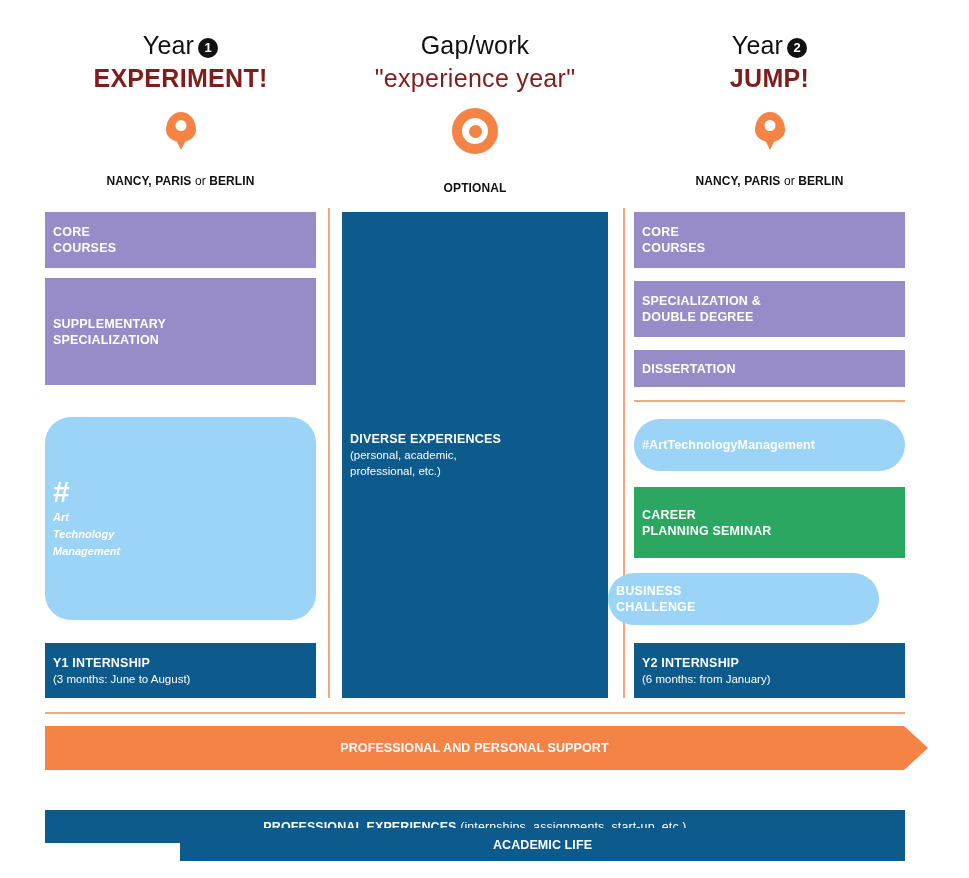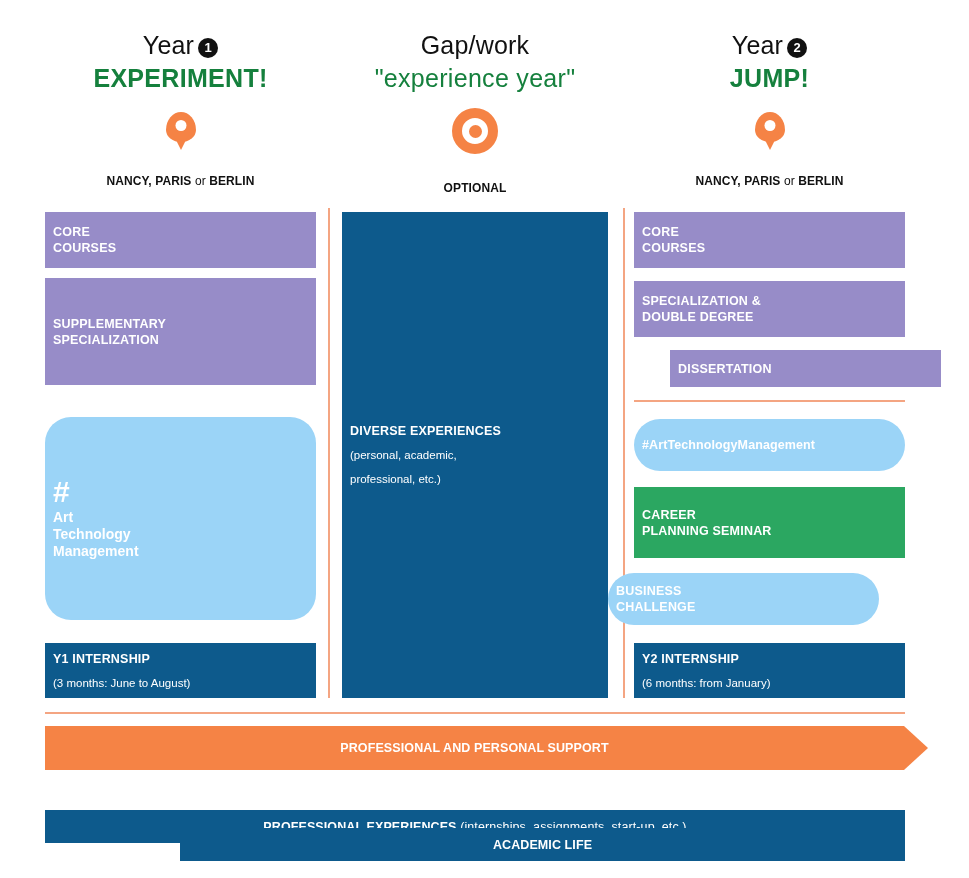--- a/index.html
+++ b/index.html
@@ -18,21 +18,21 @@
   .head-year{
     font-size:25px;font-weight:400;letter-spacing:.2px;color:#111;
     line-height:30px;white-space:nowrap;
   }
   .head-year .num-badge{
     display:inline-block;width:20px;height:20px;border-radius:50%;
     background:#111;color:#fff;font-size:13px;font-weight:700;
     line-height:20px;text-align:center;vertical-align:2px;margin-left:4px;
   }
   .head-title{
-    font-size:25px;font-weight:800;letter-spacing:.3px;color:#15803d;
+    font-size:25px;font-weight:800;letter-spacing:.3px;color:#7f1d1d;
     line-height:32px;margin-top:2px;white-space:nowrap;
   }
   .head-title.light{font-weight:400;}
   .head-sub{
     font-size:12px;font-weight:800;letter-spacing:.1px;color:#111;
     white-space:nowrap;
   }
   .head-sub .lw{font-weight:400;}
 
   
@@ -62,25 +62,25 @@
   .box{
     position:absolute;display:flex;flex-direction:column;
     align-items:flex-start;justify-content:center;text-align:center;
     color:#ffffff;box-sizing:border-box;padding:4px 8px;
   }
   .box .l1{font-size:12.5px;font-weight:800;line-height:16px;letter-spacing:.2px;}
   .box .l2{font-size:12.5px;font-weight:800;line-height:16px;letter-spacing:.2px;}
   .box .sm{font-size:11.5px;font-weight:400;line-height:16px;}
   .purple{background:#978CC8;}
   .lightblue{background:#9BD4F7;border-radius:26px;}
-  .darkblue{background:#0D5A8C;gap:8px;}
+  .darkblue{background:#0D5A8C;}
   .green{background:#2BA761;}
 
   .hash-box .hash{font-size:30px;font-weight:800;line-height:30px;margin-bottom:2px;}
-  .hash-box .w{font-size:14px;font-weight:800;line-height:17px;}
+  .hash-box .w{font-size:11px;font-weight:800;line-height:17px;font-style:italic;}
   .hashtag-inline{font-size:12.5px;font-weight:800;letter-spacing:.1px;}
 
   
   .vline{position:absolute;width:2px;background:#F4A582;}
   .hline{position:absolute;height:2px;background:#F4A582;}
 
   
   .bar{
     position:absolute;display:flex;align-items:center;justify-content:center;
     color:#fff;box-sizing:border-box;
@@ -174,21 +174,21 @@
   <div class="box purple" style="left:634px;top:212px;width:271px;height:56px;">
     <div class="l1">CORE</div>
     <div class="l2">COURSES</div>
   </div>
 
   <div class="box purple" style="left:634px;top:281px;width:271px;height:56px;">
     <div class="l1">SPECIALIZATION &amp;</div>
     <div class="l2">DOUBLE DEGREE</div>
   </div>
 
-  <div class="box purple" style="left:634px;top:350px;width:271px;height:37px;margin-left:36px;">
+  <div class="box purple" style="left:634px;top:350px;width:271px;height:37px;">
     <div class="l1">DISSERTATION</div>
   </div>
 
   <div class="box lightblue" style="left:634px;top:419px;width:271px;height:52px;">
     <div class="hashtag-inline">#ArtTechnologyManagement</div>
   </div>
 
   <div class="box green" style="left:634px;top:487px;width:271px;height:71px;">
     <div class="l1">CAREER</div>
     <div class="l2">PLANNING SEMINAR</div>

